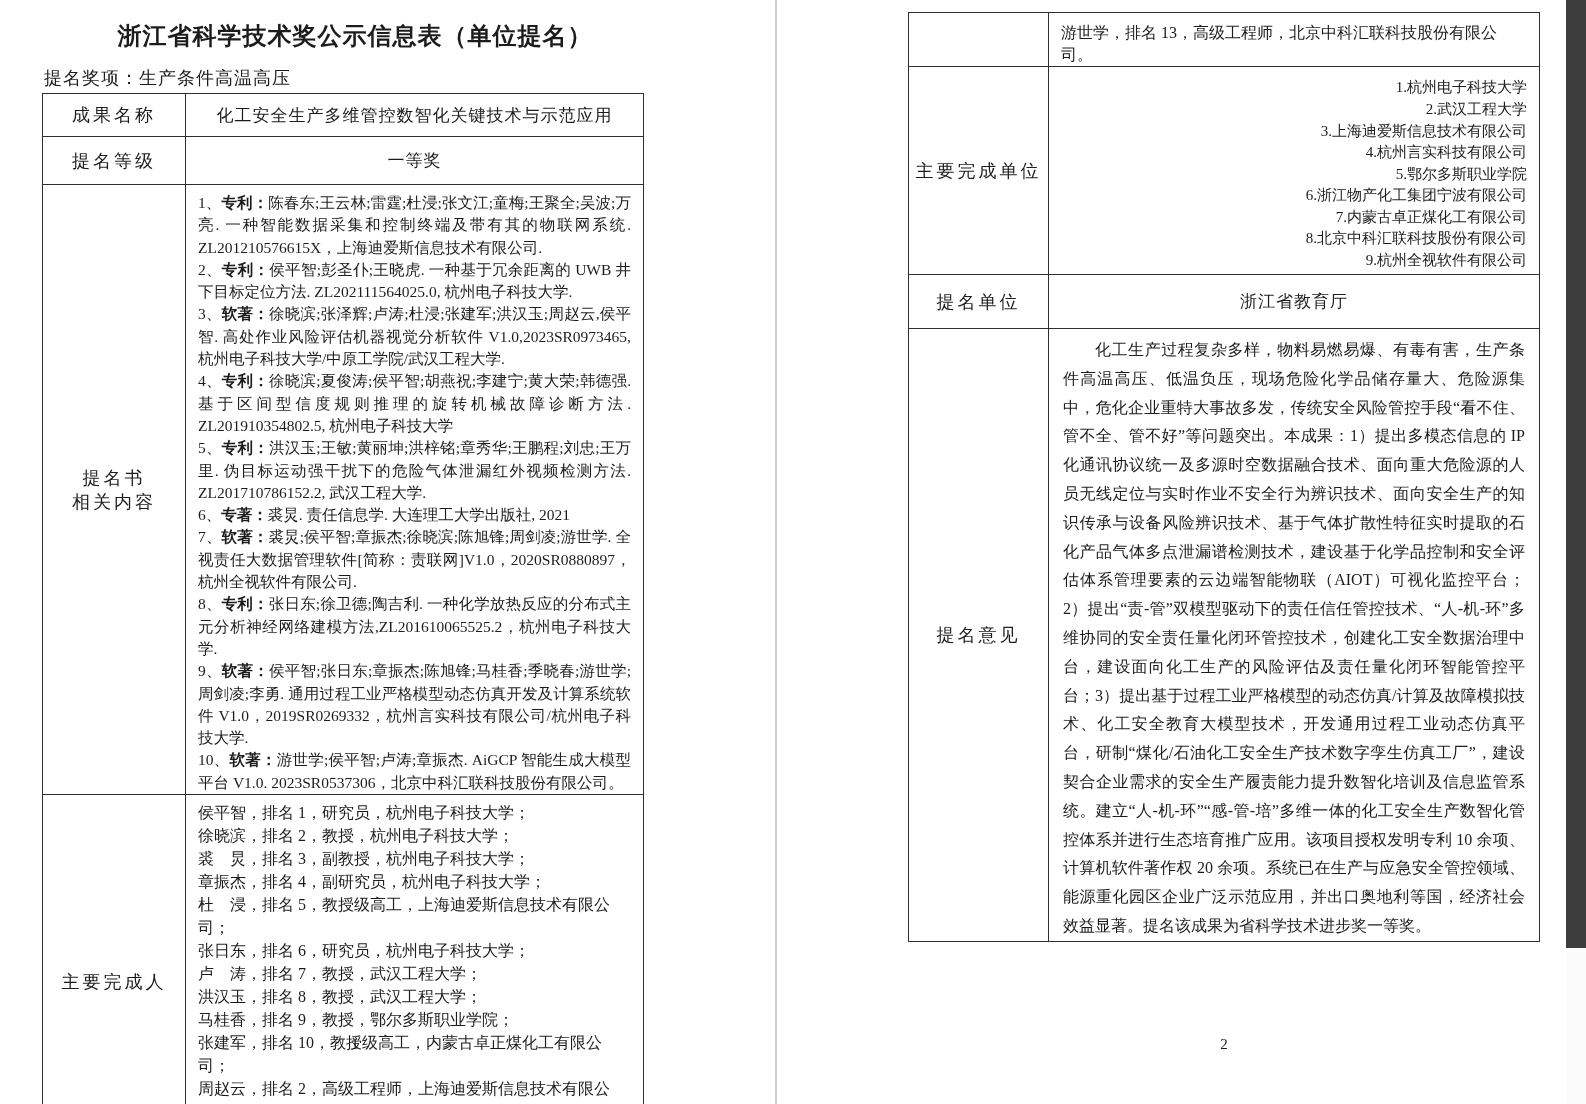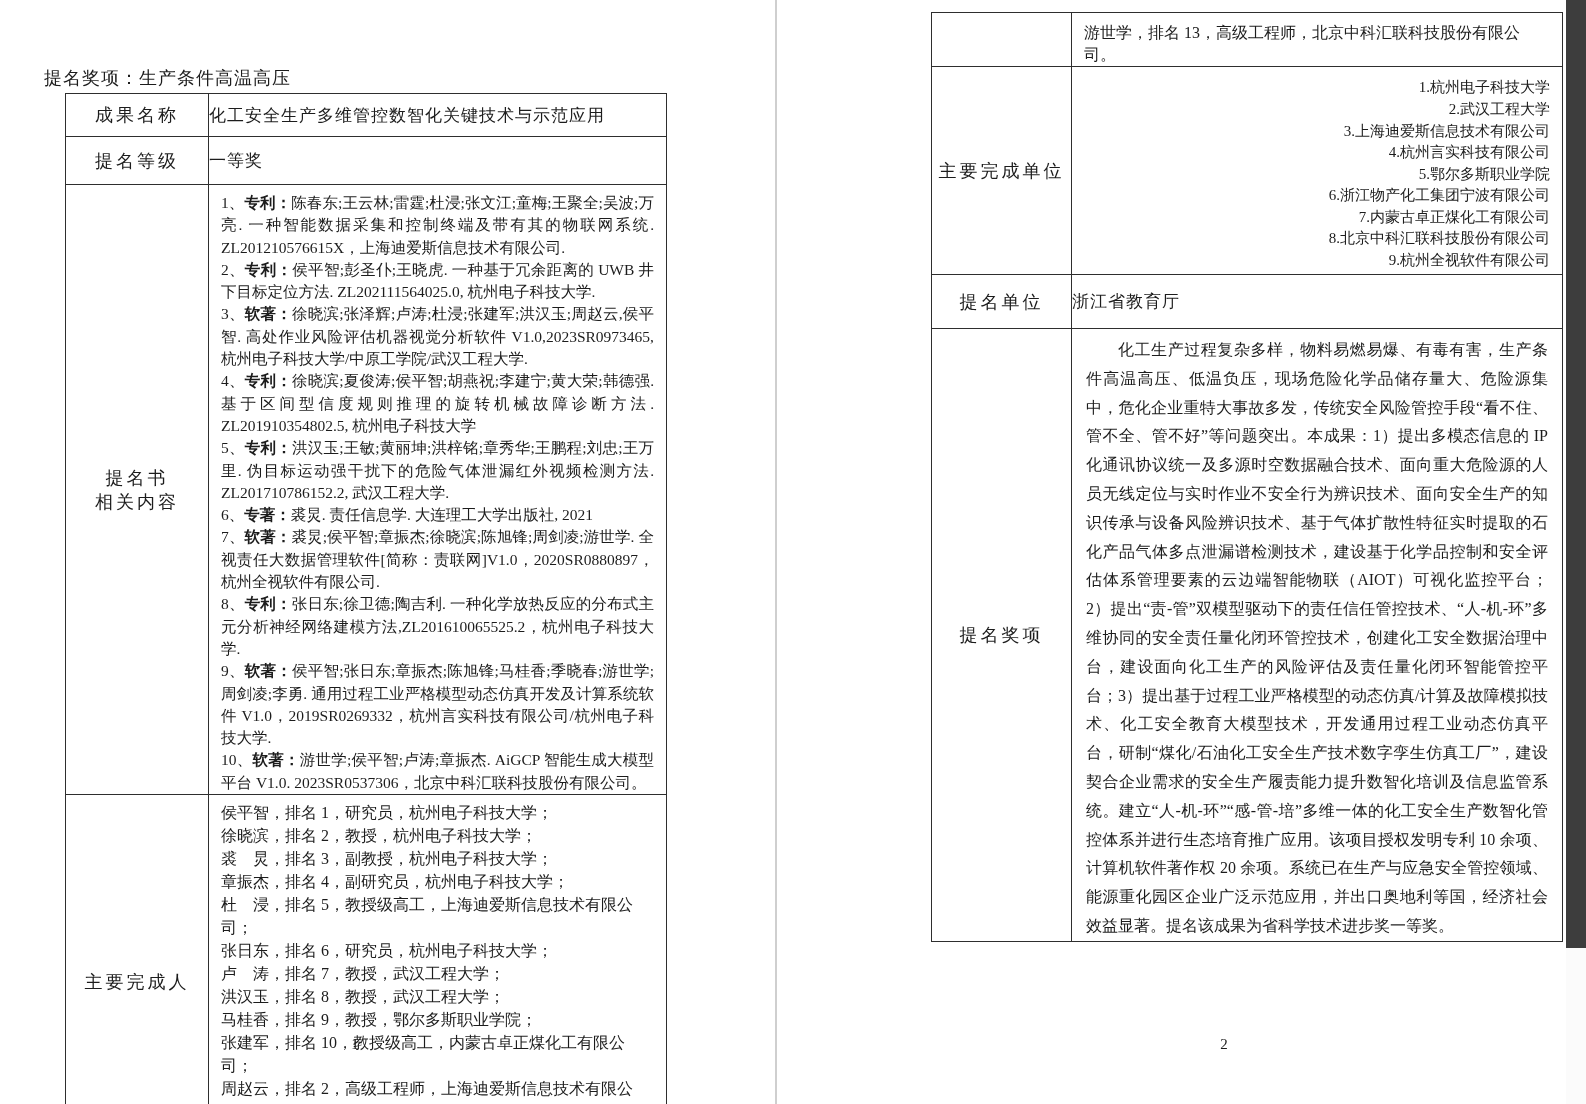--- a/index.html
+++ b/index.html
@@ -8,29 +8,29 @@
     font-family:"Liberation Serif","DejaVu Serif",serif;color:#1c1c1c;
   }
   .page-divider{position:absolute;top:0;left:775px;width:2px;height:1104px;background:#cfcfcf;}
   .scroll-track{position:absolute;top:0;left:1566px;width:20px;height:1104px;background:#fbfbfb;}
   .scroll-thumb{position:absolute;top:0;left:0;width:20px;height:948px;background:#3d3d3d;}
 
   .doc-title{position:absolute;left:42px;top:20px;width:626px;text-align:center;
     font-size:24px;font-weight:bold;letter-spacing:1px;}
   .award-line{position:absolute;left:44px;top:66px;font-size:18px;letter-spacing:1px;}
 
-  table.info{border-collapse:collapse;table-layout:fixed;position:absolute;background:#fff;margin-left:23px;}
+  table.info{border-collapse:collapse;table-layout:fixed;position:absolute;background:#fff;}
   table.info td{border:1.5px solid #2e2e2e;vertical-align:middle;overflow:hidden;padding:0;}
   #table1{left:42px;top:93px;width:602px;}
   #table1 col.lab{width:143px;}
   #table2{left:908px;top:12px;width:632px;}
   #table2 col.lab{width:140px;}
 
   td.label-cell{text-align:center;font-size:18px;letter-spacing:3px;}
-  td.center-val{text-align:left;font-size:17px;letter-spacing:1px;}
+  td.center-val{text-align:center;font-size:17px;letter-spacing:1px;}
 
   td.refs-cell{vertical-align:top;}
   .refs-inner{padding:7px 12px 0 12px;font-size:15.5px;line-height:22.3px;text-align:justify;}
   .refs-inner p{margin:0;}
   .refs-inner b{font-weight:bold;}
 
   td.people-cell{vertical-align:top;}
   .people-inner{padding:6px 12px 0 12px;font-size:16px;line-height:23px;}
 
   td.cont-cell{vertical-align:top;}
@@ -45,20 +45,21 @@
 
   .pagenum{position:absolute;top:1036px;text-align:center;font-size:15px;}
   #pagenum1{left:42px;width:626px;}
   #pagenum2{left:908px;width:632px;}
 </style>
 </head>
 <body>
 
 <div class="canvas">
 
+  <div class="doc-title">浙江省科学技术奖公示信息表（单位提名）</div>
   <div class="award-line">提名奖项：生产条件高温高压</div>
 
   <table class="info" id="table1">
     <colgroup>
         <col class="lab">
         <col>
       </colgroup>
     <tbody>
         <tr style="height:43px;">
       <td class="label-cell">成果名称</td>
@@ -140,21 +141,21 @@
           <div>8.北京中科汇联科技股份有限公司</div>
           <div>9.杭州全视软件有限公司</div>
         </div>
       </td>
     </tr>
     <tr style="height:54px;">
       <td class="label-cell">提名单位</td>
       <td class="center-val">浙江省教育厅</td>
     </tr>
     <tr style="height:467px;">
-      <td class="label-cell">提名奖项</td>
+      <td class="label-cell">提名意见</td>
       <td class="opinion-cell">
         <div class="opinion-inner">化工生产过程复杂多样，物料易燃易爆、有毒有害，生产条件高温高压、低温负压，现场危险化学品储存量大、危险源集中，危化企业重特大事故多发，传统安全风险管控手段“看不住、管不全、管不好”等问题突出。本成果：1）提出多模态信息的 IP 化通讯协议统一及多源时空数据融合技术、面向重大危险源的人员无线定位与实时作业不安全行为辨识技术、面向安全生产的知识传承与设备风险辨识技术、基于气体扩散性特征实时提取的石化产品气体多点泄漏谱检测技术，建设基于化学品控制和安全评估体系管理要素的云边端智能物联（AIOT）可视化监控平台；2）提出“责-管”双模型驱动下的责任信任管控技术、“人-机-环”多维协同的安全责任量化闭环管控技术，创建化工安全数据治理中台，建设面向化工生产的风险评估及责任量化闭环智能管控平台；3）提出基于过程工业严格模型的动态仿真/计算及故障模拟技术、化工安全教育大模型技术，开发通用过程工业动态仿真平台，研制“煤化/石油化工安全生产技术数字孪生仿真工厂”，建设契合企业需求的安全生产履责能力提升数智化培训及信息监管系统。建立“人-机-环”“感-管-培”多维一体的化工安全生产数智化管控体系并进行生态培育推广应用。该项目授权发明专利 10 余项、计算机软件著作权 20 余项。系统已在生产与应急安全管控领域、能源重化园区企业广泛示范应用，并出口奥地利等国，经济社会效益显著。提名该成果为省科学技术进步奖一等奖。</div>
       </td>
     </tr>
   </tbody>
     </table>
 
   <div class="pagenum" id="pagenum2">2</div>
 
   <div class="scroll-track">

